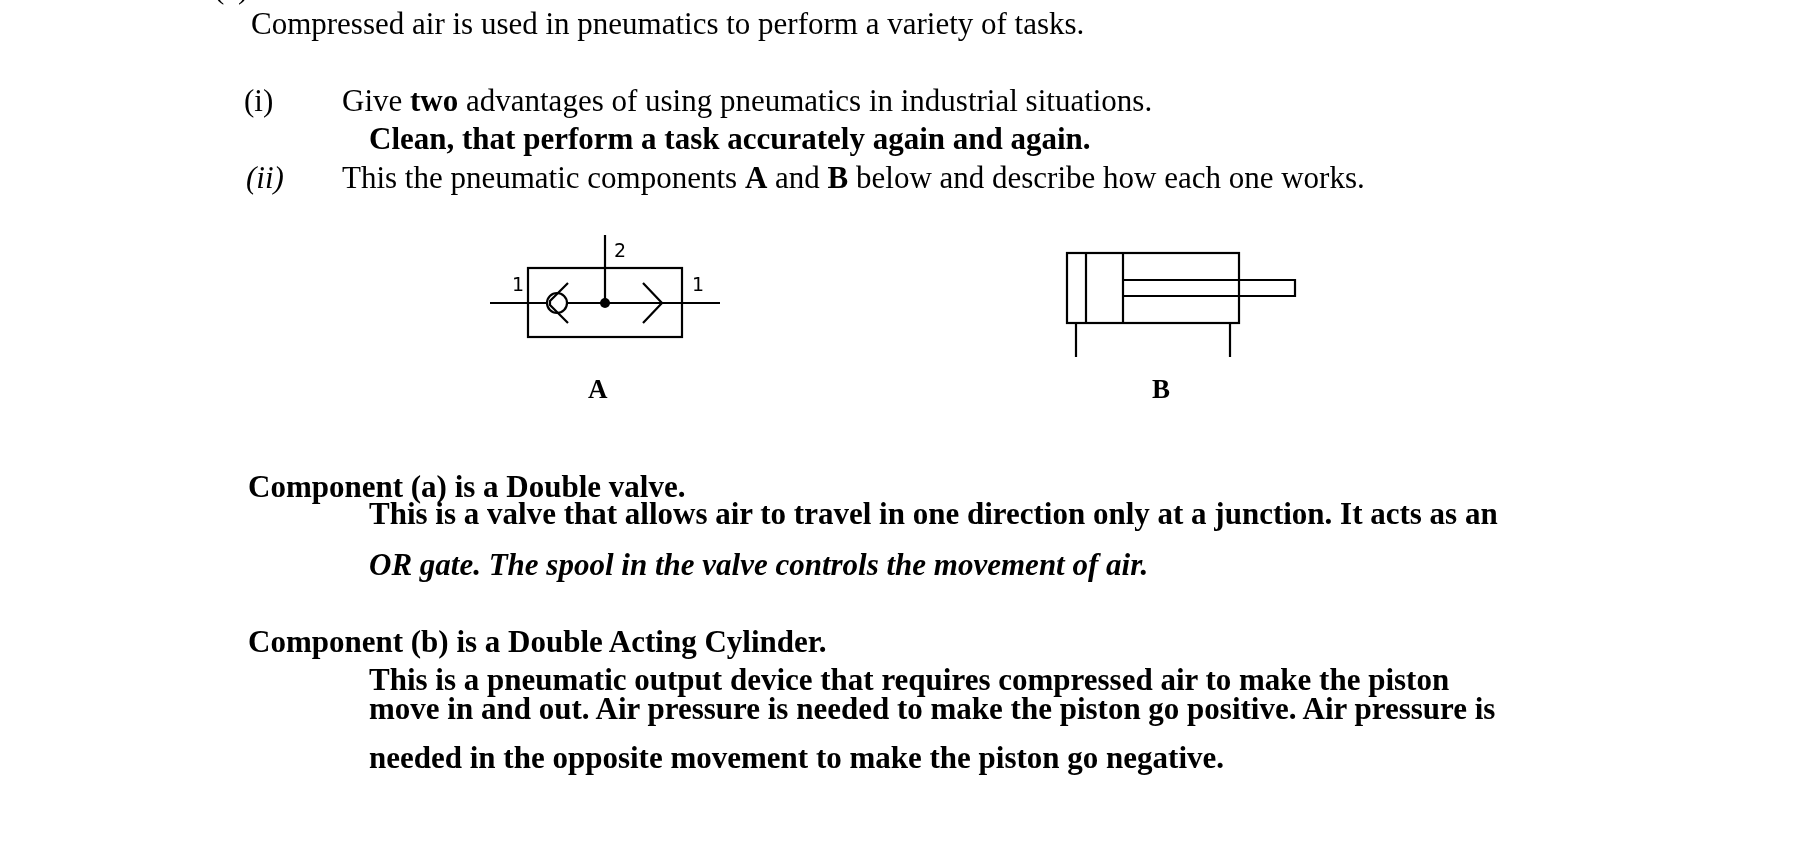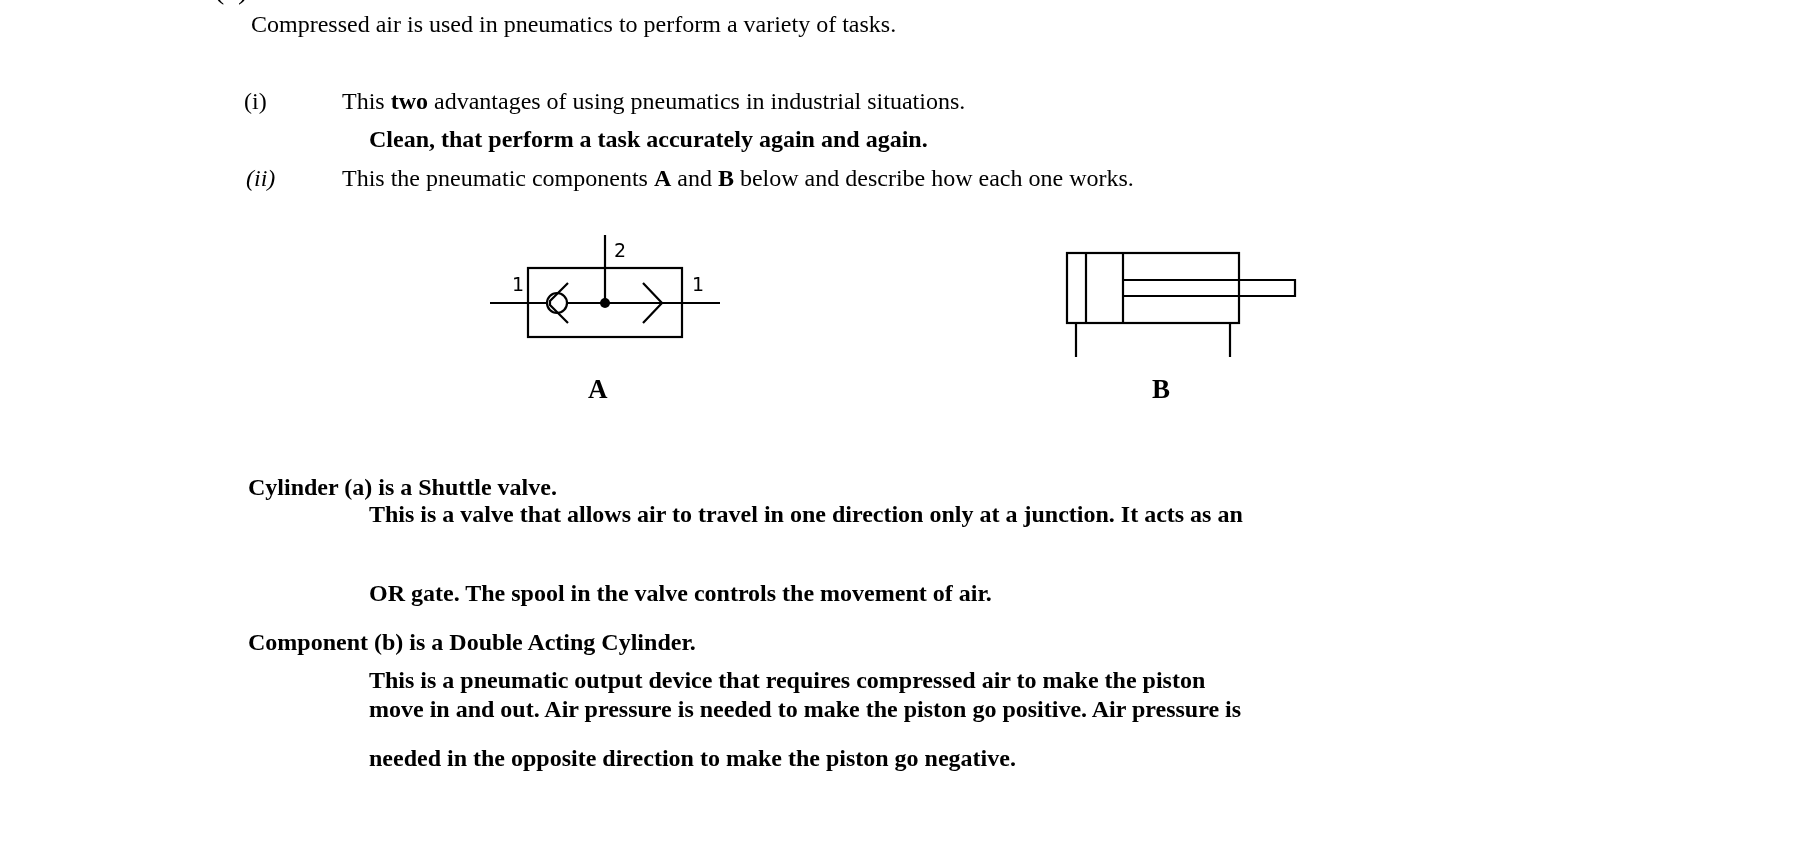--- a/index.html
+++ b/index.html
@@ -1,35 +1,35 @@
 <!DOCTYPE html>
 <html><head>
 <meta charset="utf-8">
 <style>
   html, body { margin: 0; padding: 0; background: #ffffff; }
   body { width: 1818px; height: 853px; position: relative; overflow: hidden;
          font-family: "Liberation Serif", "DejaVu Serif", serif; color: #000; }
-  .line { position: absolute; white-space: nowrap; font-size: 24px; line-height: 36px; }
+  .line { position: absolute; white-space: nowrap; font-size: 31px; line-height: 36px; }
   .b { font-weight: bold; }
   .marker { position: absolute; white-space: nowrap; font-size: 31px; line-height: 36px; }
   .diagram { position: absolute; }
   .diagram svg { display: block; }
   .dlabel { position: absolute; font-size: 27px; font-weight: bold; line-height: 30px; }
   .port { font-family: "DejaVu Sans", sans-serif; font-size: 19px; }
 </style>
 </head>
 <body>
 
 <div class="marker" style="left:214px; top:-30px;">(a)</div>
 
 <div class="line" style="left:251px; top:6px;">Compressed air is used in pneumatics to perform a variety of tasks.</div>
 
 <div class="line" style="left:244px; top:83px;">(i)</div>
 <div class="line" style="left:342px; top:83px;">
-  <span>This </span><span class="b">two</span><span> advantages of using pneumatics in industrial situations.</span>
+  <span>Give </span><span class="b">two</span><span> advantages of using pneumatics in industrial situations.</span>
 </div>
 <div class="line b" style="left:369px; top:121px;">Clean, that perform a task accurately again and again.</div>
 
 <div class="line" style="left:246px; top:160px;font-style:italic;">(ii)</div>
 <div class="line" style="left:342px; top:160px;">
   <span>This the pneumatic components </span><span class="b">A</span><span> and </span><span class="b">B</span><span> below and describe how each one works.</span>
 </div>
 
 <div class="diagram" style="left:480px; top:225px;">
   <svg width="260" height="130" viewBox="0 0 260 130">
@@ -67,20 +67,20 @@
 
       <polyline points="63,35 235,35 235,51 63,51"></polyline>
 
       <line x1="16" y1="78" x2="16" y2="112"></line>
       <line x1="170" y1="78" x2="170" y2="112"></line>
     </g>
   </svg>
 </div>
 <div class="dlabel" style="left:1152px; top:374px;">B</div>
 
-<div class="line b" style="left:248px; top:469px;">Cylinder (a) is a Shuttle valve.</div>
+<div class="line b" style="left:248px; top:469px;">Component (a) is a Double valve.</div>
 <div class="line b" style="left:369px; top:496px;">This is a valve that allows air to travel in one direction only at a junction.  It acts as an</div>
-<div class="line b" style="left:369px; top:575px;">OR gate.  The spool in the valve controls the movement of air.</div>
+<div class="line b" style="left:369px; top:547px;font-style:italic;">OR gate.  The spool in the valve controls the movement of air.</div>
 
 <div class="line b" style="left:248px; top:624px;">Component (b) is a Double Acting Cylinder.</div>
 <div class="line b" style="left:369px; top:662px;">This is a pneumatic output device that requires compressed air to make the piston</div>
 <div class="line b" style="left:369px; top:691px;">move in and out.  Air pressure is needed to make the piston go positive.  Air pressure is</div>
-<div class="line b" style="left:369px; top:740px;">needed in the opposite direction to make the piston go negative.</div>
+<div class="line b" style="left:369px; top:740px;">needed in the opposite movement to make the piston go negative.</div>
 
 </body></html>

